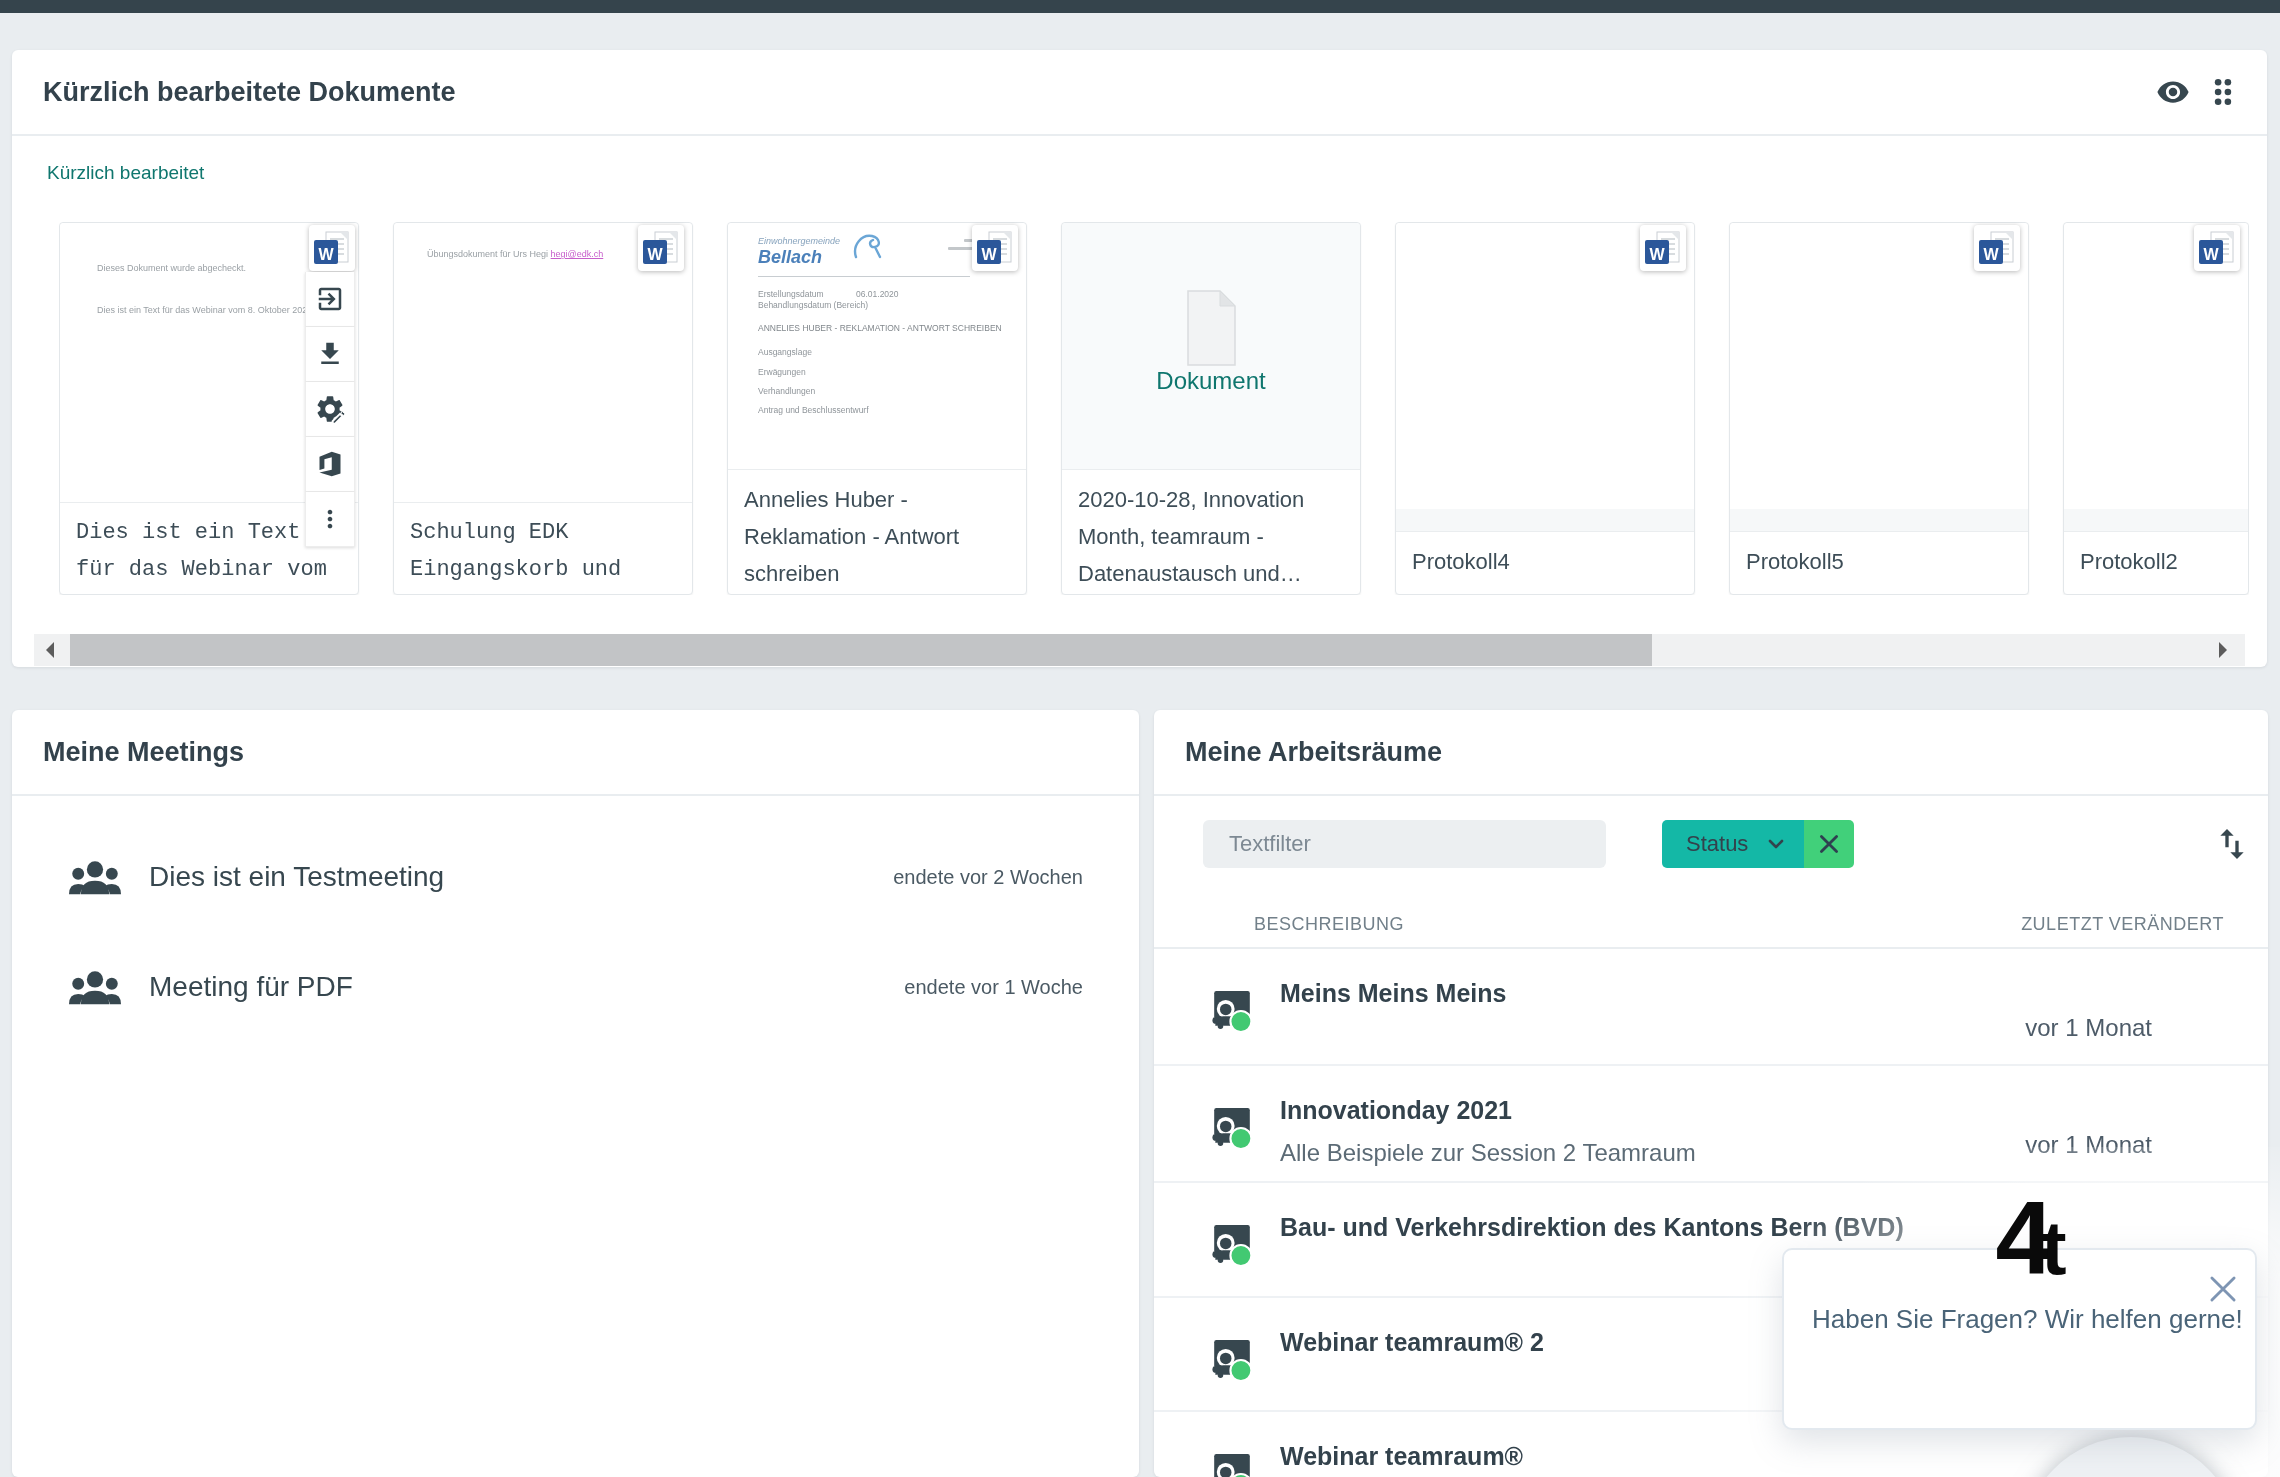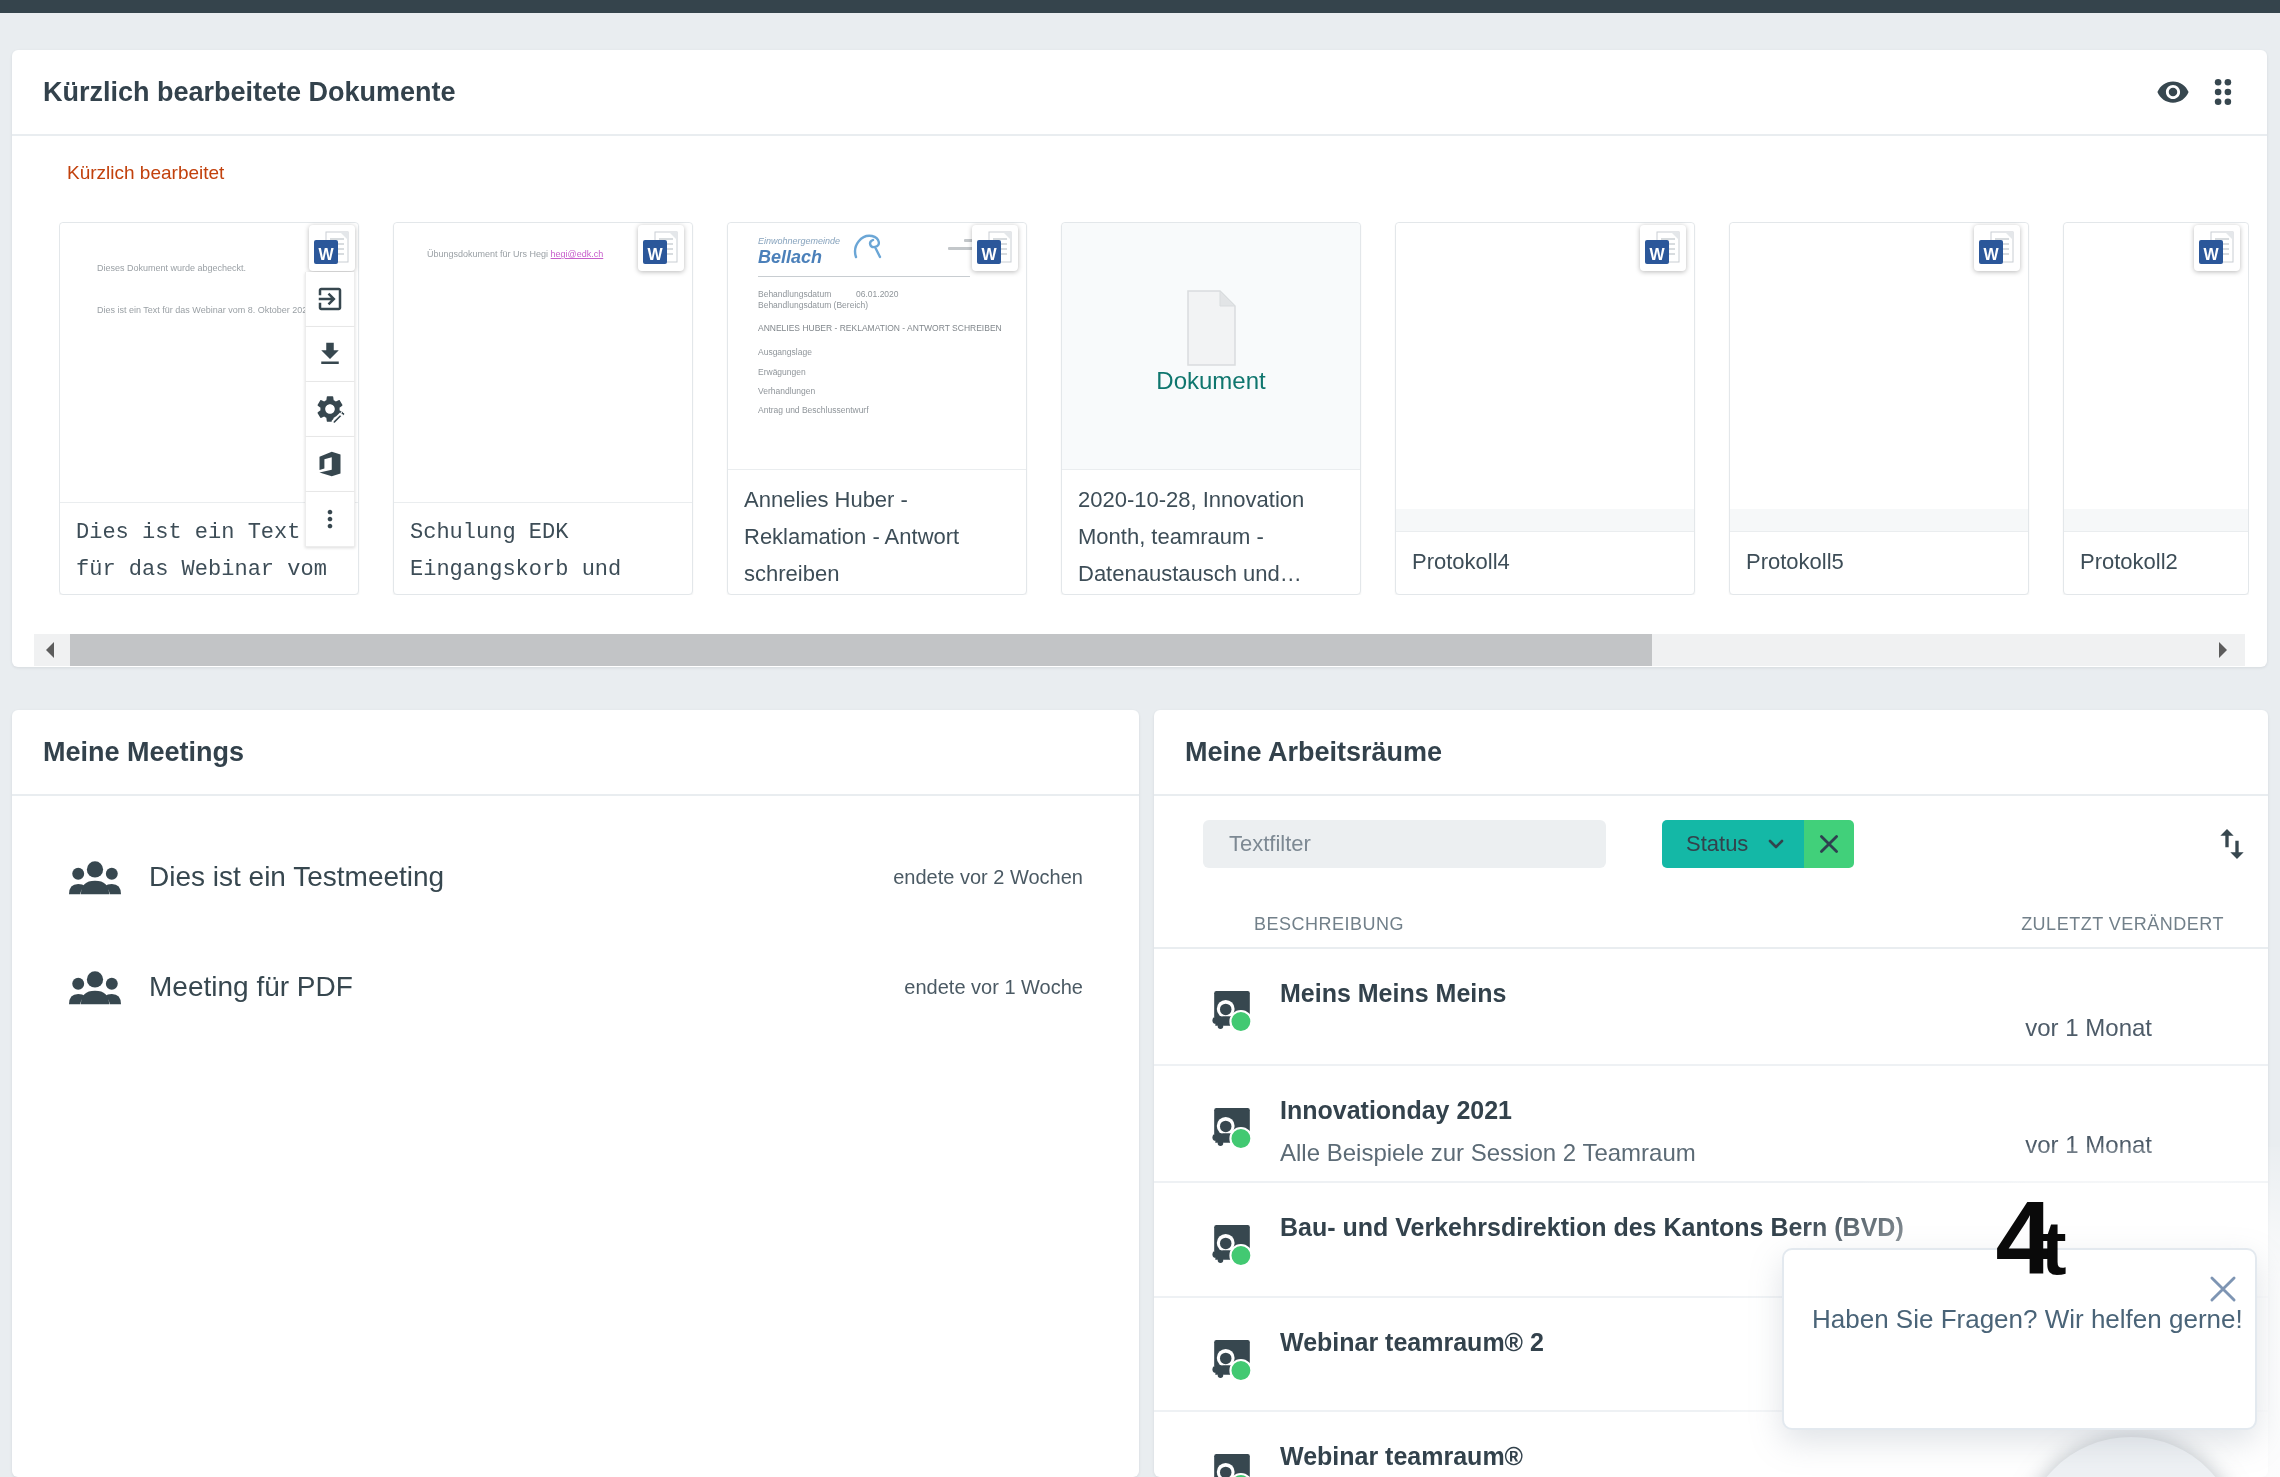--- a/index.html
+++ b/index.html
@@ -11,21 +11,21 @@
   .panel { position:absolute; background:#fff; border-radius:6px; box-shadow:0 1px 3px rgba(40,50,60,.10); }
   #panel-recent { left:12px; top:50px; width:2255px; height:617px; }
   #panel-meetings { left:12px; top:710px; width:1127px; height:767px; }
   #panel-workspaces { left:1154px; top:710px; width:1114px; height:767px; }
 
   .panel-header { height:86px; border-bottom:2px solid #e9edf0; display:flex; align-items:center; padding:0 24px 0 31px; }
   .panel-title { font-size:27px; font-weight:bold; color:#33424c; }
   .hicons { margin-left:auto; display:flex; align-items:center; }
   .hicon { width:40px; height:40px; display:flex; align-items:center; justify-content:center; margin-left:10px; cursor:pointer; }
 
-  .section-label { position:absolute; left:35px; top:112px; font-size:19px; color:#c2410c;margin-left:20px; }
+  .section-label { position:absolute; left:35px; top:112px; font-size:19px; color:#0f766e; }
 
   .cards { position:absolute; left:47px; top:172px; width:2190px; height:373px; display:flex; gap:34px; overflow:hidden; }
   .card { flex:0 0 300px; position:relative; background:#fff; border:1px solid #e3e7ea; border-radius:4px;
           box-shadow:0 1px 2px rgba(0,0,0,.05); display:flex; flex-direction:column; }
   .card.shrink { flex:0 1 300px; min-width:0; overflow:hidden; }
   .preview { flex:1; position:relative; overflow:hidden; border-radius:4px 4px 0 0; background:#fff; }
   .preview.gray { background:#f8fafb; }
   .strip { position:absolute; bottom:0; left:0; right:0; height:22px; background:#f6f8f9; }
   .card-label { border-top:1px solid #eaedef; padding:11px 16px 0; font-size:22px; line-height:37px; color:#3d4d57; }
   .lbl1 { height:63px; } .lbl2 { height:92px;font-family:Liberation Mono, monospace; } .lbl3 { height:125px; }
@@ -227,21 +227,21 @@
     <div class="card">
       <div class="preview">
         <div class="letter-org">Einwohnergemeinde</div>
         <div class="letter-name">Bellach</div>
         <svg width="34" height="32" viewBox="0 0 34 32" style="position:absolute; left:122px; top:6px;">
           <path d="M6 28 C2 16 12 5 22 7 C30 9 31 17 25 18 C20 19 18 13 23 11 M25 18 L30 28" fill="none" stroke="#6ba6d6" stroke-width="2.4" stroke-linecap="round"></path>
         </svg>
         <div class="letter-rule"></div>
         <div class="bar" style="right:20px; top:16px; width:42px;"></div>
         <div class="bar" style="right:20px; top:24px; width:58px;"></div>
-        <div class="lmeta" style="left:30px; top:66px;">Behandlungsdatum</div>
+        <div class="lmeta" style="left:30px; top:66px;">Erstellungsdatum</div>
         <div class="lmeta" style="left:128px; top:66px;">06.01.2020</div>
         <div class="lmeta" style="left:30px; top:77px;">Behandlungsdatum (Bereich)</div>
         <div class="lsub" style="left:30px; top:100px;">ANNELIES HUBER - REKLAMATION - ANTWORT SCHREIBEN</div>
         <div class="lmeta" style="left:30px; top:124px;">Ausgangslage</div>
         <div class="lmeta" style="left:30px; top:144px;">Erwägungen</div>
         <div class="lmeta" style="left:30px; top:163px;">Verhandlungen</div>
         <div class="lmeta" style="left:30px; top:182px;">Antrag und Beschlussentwurf</div>
       </div>
       <div class="badge">
         <svg width="36" height="36" viewBox="0 0 36 34">

